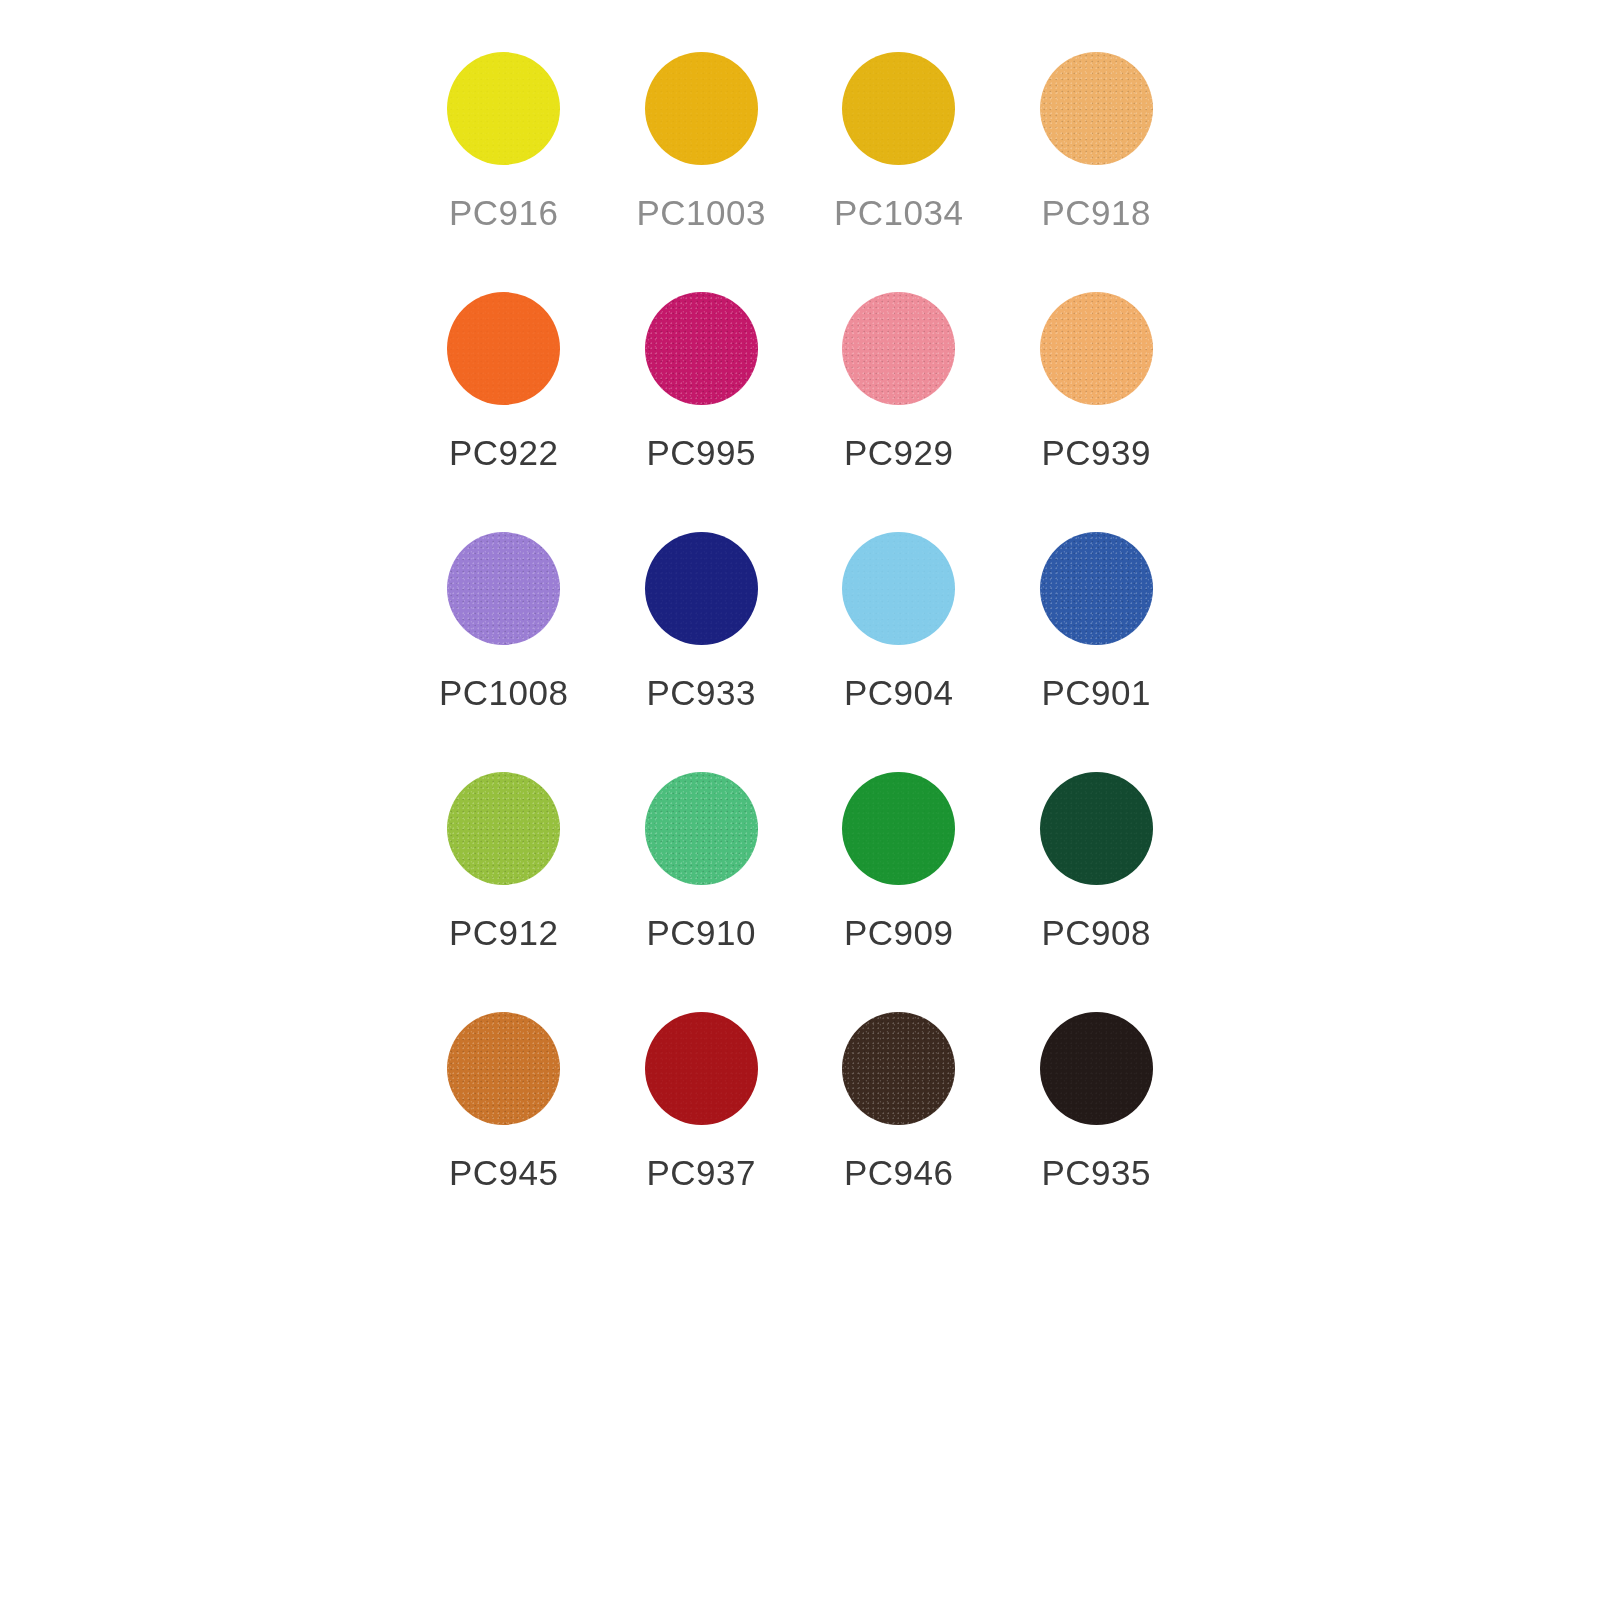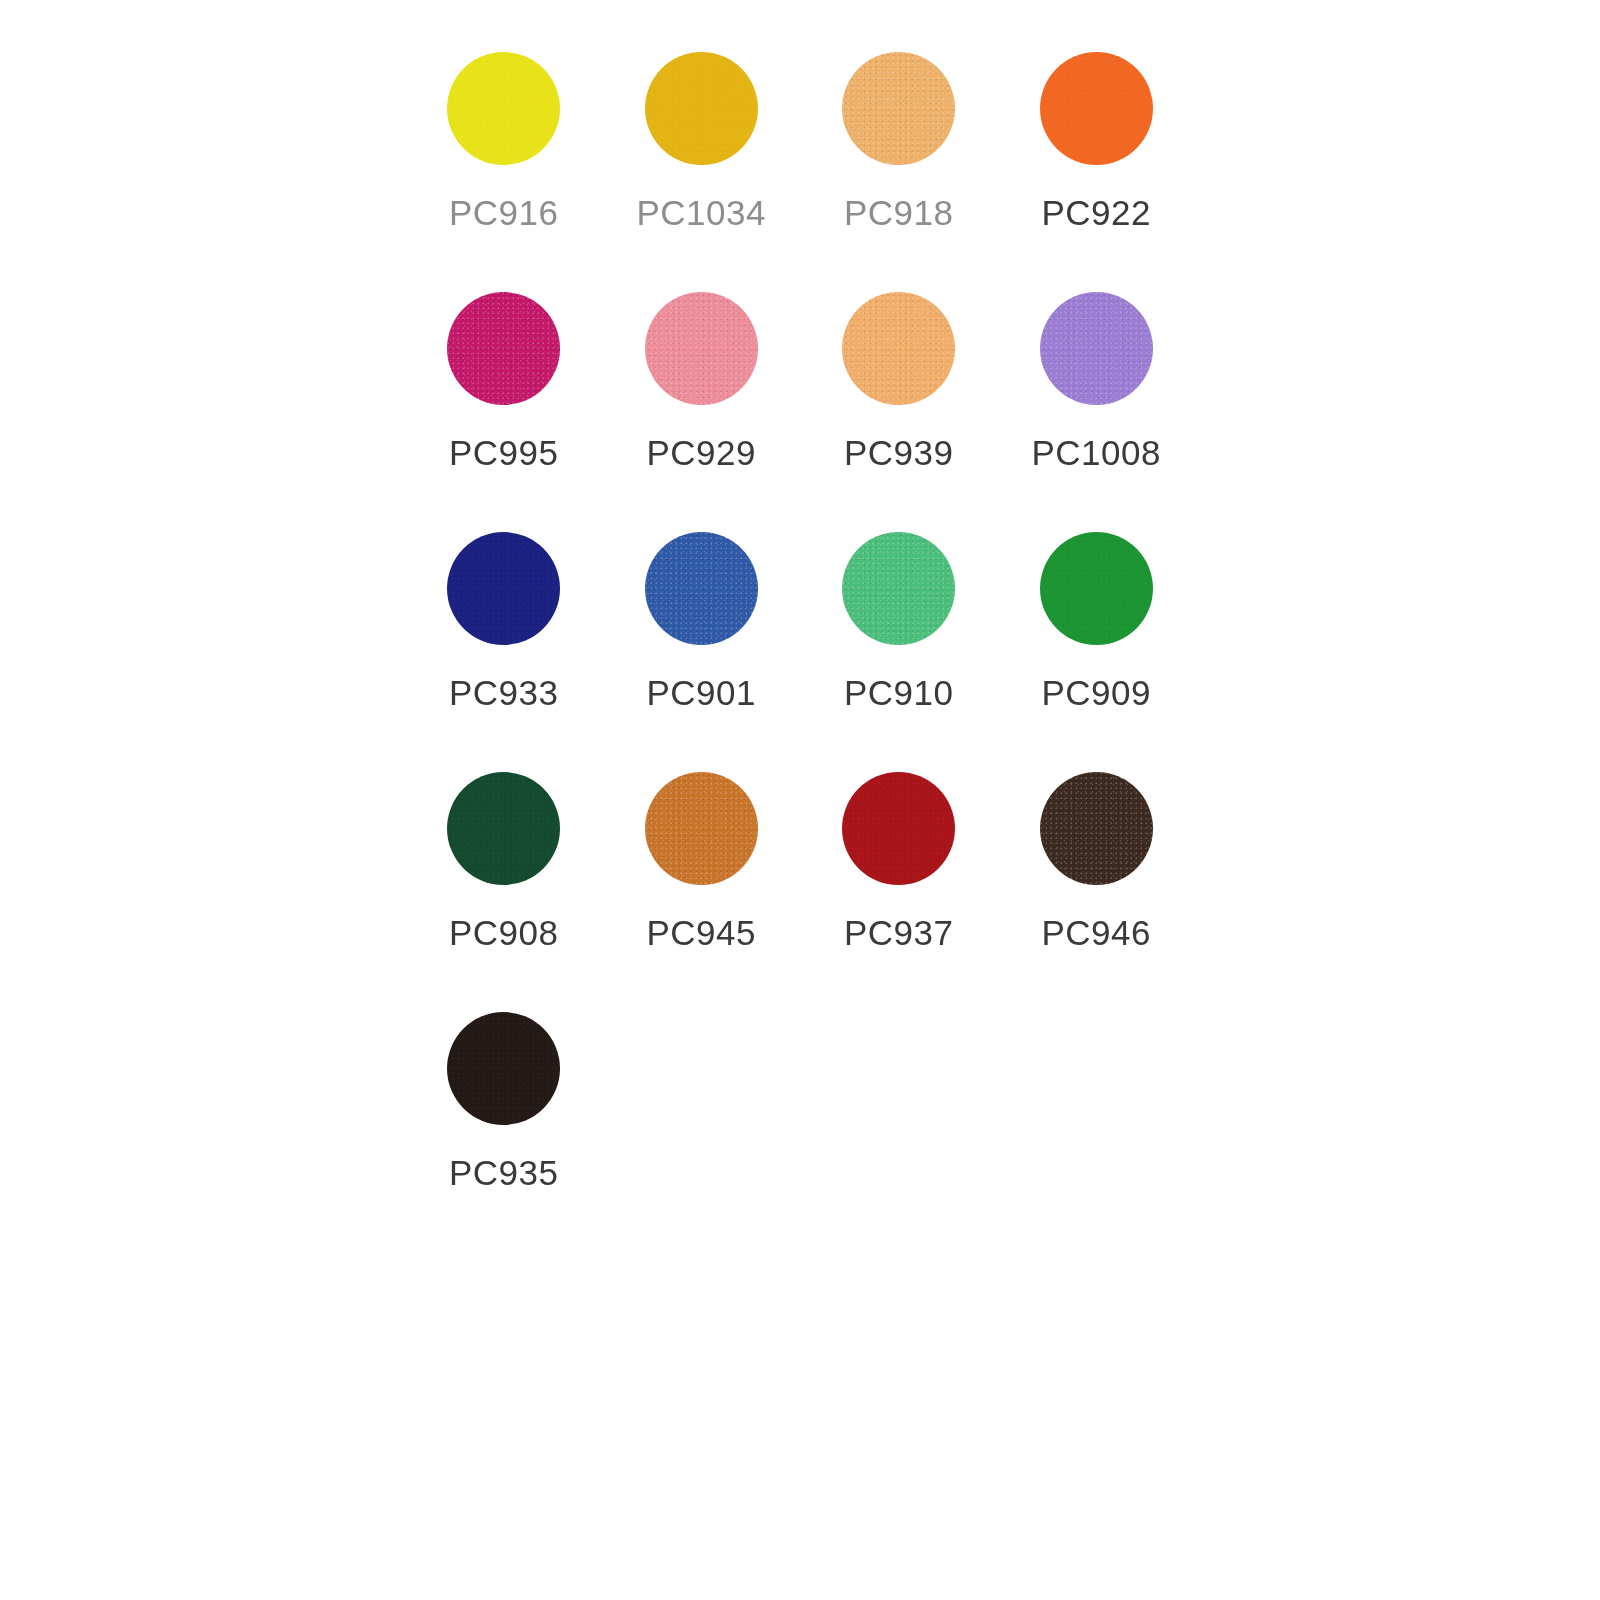--- a/index.html
+++ b/index.html
@@ -90,20 +90,26 @@
 
 <div id="swatch-sheet">
   <div class="swatch-grid">
       <div class="swatch-cell">
         <div class="swatch-dot smooth" style="background-color: rgb(232, 227, 24);">
           <span class="grain"></span>
         </div>
         <div class="swatch-label faint">PC916</div>
       </div>
       <div class="swatch-cell">
+        <div class="swatch-dot smooth" style="background-color: rgb(232, 178, 18);">
+          <span class="grain"></span>
+        </div>
+        <div class="swatch-label faint">PC1003</div>
+      </div>
+      <div class="swatch-cell">
         <div class="swatch-dot smooth" style="background-color: rgb(227, 180, 20);">
           <span class="grain"></span>
         </div>
         <div class="swatch-label faint">PC1034</div>
       </div>
       <div class="swatch-cell">
         <div class="swatch-dot textured" style="background-color: rgb(238, 177, 106);">
           <span class="grain"></span>
         </div>
         <div class="swatch-label faint">PC918</div>
@@ -138,24 +144,36 @@
         </div>
         <div class="swatch-label">PC1008</div>
       </div>
       <div class="swatch-cell">
         <div class="swatch-dot smooth" style="background-color: rgb(27, 33, 128);">
           <span class="grain"></span>
         </div>
         <div class="swatch-label">PC933</div>
       </div>
       <div class="swatch-cell">
+        <div class="swatch-dot smooth" style="background-color: rgb(131, 204, 234);">
+          <span class="grain"></span>
+        </div>
+        <div class="swatch-label">PC904</div>
+      </div>
+      <div class="swatch-cell">
         <div class="swatch-dot textured" style="background-color: rgb(47, 90, 168);">
           <span class="grain"></span>
         </div>
         <div class="swatch-label">PC901</div>
+      </div>
+      <div class="swatch-cell">
+        <div class="swatch-dot textured" style="background-color: rgb(150, 192, 62);">
+          <span class="grain"></span>
+        </div>
+        <div class="swatch-label">PC912</div>
       </div>
       <div class="swatch-cell">
         <div class="swatch-dot textured" style="background-color: rgb(76, 190, 124);">
           <span class="grain"></span>
         </div>
         <div class="swatch-label">PC910</div>
       </div>
       <div class="swatch-cell">
         <div class="swatch-dot smooth" style="background-color: rgb(27, 148, 49);">
           <span class="grain"></span>

